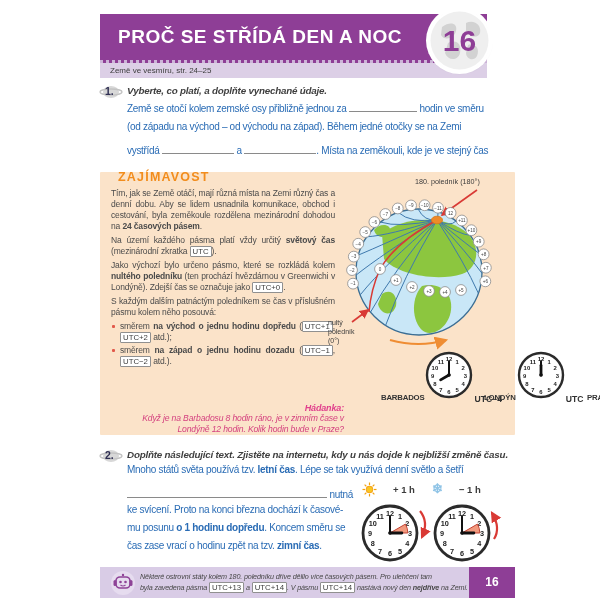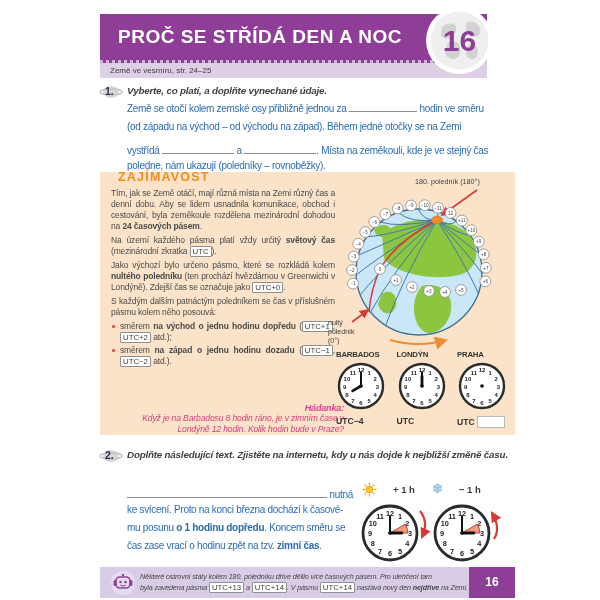--- a/index.html
+++ b/index.html
@@ -36,21 +36,21 @@
   ul.tz li{position:relative;margin:0 0 2px 0;}
   ul.tz li::before{content:"";position:absolute;left:-8px;top:4px;width:3px;height:3px;background:#e2594a;border-radius:1px;}
   .riddle{position:absolute;left:14px;top:231px;width:230px;font-style:italic;letter-spacing:-.15px;text-align:right;}
   .riddle .rt{font-size:9px;font-weight:bold;color:#e03f8c;}
   .riddle .rb{font-size:8.6px;color:#d4417f;line-height:10.5px;}
 
   
   #globe-wrap{position:absolute;left:224px;top:0px;width:191px;height:182px;}
   
   .tzclocks{position:absolute;left:236px;top:178px;width:179px;display:flex;justify-content:space-between;}
-  .clock-col{display:flex;flex-direction:column;align-items:flex-start;width:58px;}
+  .clock-col{display:flex;flex-direction:row;align-items:flex-end;width:58px;margin-left:45px;}
   .city{font-size:7.8px;font-weight:bold;color:#333;margin-bottom:2px;letter-spacing:-.2px;}
   .utcrow{font-size:8.6px;font-weight:bold;color:#333;margin-top:1px;display:flex;align-items:center;gap:2px;}
   .utc-blank{display:inline-block;width:26px;height:10px;background:#fff;border:1px solid #bbb;}
 
   
   .q2line{position:absolute;left:127px;white-space:nowrap;}
   .sunrow{position:absolute;top:482px;display:flex;align-items:center;gap:16px;font-size:9.5px;font-weight:bold;color:#3b3b3b;}
   .chclock{position:absolute;}
   .rarr{position:absolute;}
 
@@ -94,21 +94,20 @@
     <span class="bl" style="width:68px;"></span>
     <span>hodin ve směru</span>
   </div>
   <div class="q1line bluetxt" style="top:142px;">
     <span>vystřídá</span>
     <span class="bl" style="width:72px;"></span>
     <span>a</span>
     <span class="bl" style="width:72px;"></span><span>. Místa na zeměkouli, kde je ve stejný čas</span>
   </div>
   <div class="q1line bluetxt" style="top:121px;">(od západu na východ – od východu na západ). Během jedné otočky se na Zemi</div>
-  <div class="q1line bluetxt" style="top:160px;">poledne, nám ukazují (poledníky – rovnoběžky).</div>
 
   <div class="interest">
     <div class="interest-title">ZAJÍMAVOST</div>
 
     <div class="icol">
       <p><span>Tím, jak se Země otáčí, mají různá místa na Zemi různý čas a denní dobu. Aby se lidem usnadnila komunikace, obchod i cestování, byla zeměkoule rozdělena mezinárodní dohodou na </span><span class="b">24 časových pásem</span><span>.</span></p>
       <p><span>Na území každého pásma platí vždy určitý </span><span class="b">světový čas</span><span> (mezinárodní zkratka </span><span class="kbd">UTC</span><span>).</span></p>
       <p><span>Jako výchozí bylo určeno pásmo, které se rozkládá kolem </span><span class="b">nultého poledníku</span><span> (ten prochází hvězdárnou v Greenwichi v Londýně). Zdejší čas se označuje jako </span><span class="kbd">UTC+0</span><span>.</span></p>
       <p>S každým dalším patnáctým poledníkem se čas v příslušném pásmu kolem něho posouvá:</p>
       <ul class="tz">
@@ -300,20 +299,23 @@
   <div class="task-head" style="left:101px;top:449px;">
     <div class="tasknum">
       <svg width="24" height="18" viewBox="0 0 24 18">
         <ellipse cx="12" cy="9" rx="8" ry="6" fill="#d8d8d8"></ellipse>
         <ellipse cx="12" cy="9" rx="11" ry="3" fill="none" stroke="#c3c3c3" stroke-width="1.4"></ellipse>
       </svg>
       <span class="n">2.</span>
     </div>
     <span class="instr">Doplňte následující text. Zjistěte na internetu, kdy u nás dojde k nejbližší změně času.</span>
   </div>
+  <div class="q2line bluetxt" style="top:464px;">
+    <span>Mnoho států světa používá tzv. </span><span class="b">letní čas</span><span>. Lépe se tak využívá denní světlo a šetří</span>
+  </div>
   <div class="q2line bluetxt" style="top:486px;">
     <span class="bl" style="width:200px;"></span>
     <span>nutná</span>
   </div>
   <div class="q2line bluetxt" style="top:504px;">ke svícení. Proto na konci března dochází k časové-</div>
   <div class="q2line bluetxt" style="top:522px;">
     <span>mu posunu </span><span class="b">o 1 hodinu dopředu</span><span>. Koncem směru se</span>
   </div>
   <div class="q2line bluetxt" style="top:540px;">
     <span>čas zase vrací o hodinu zpět na tzv. </span><span class="b">zimní čas</span><span>.</span>

